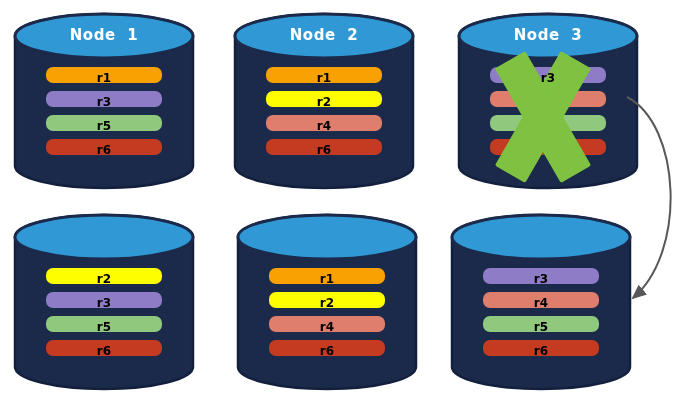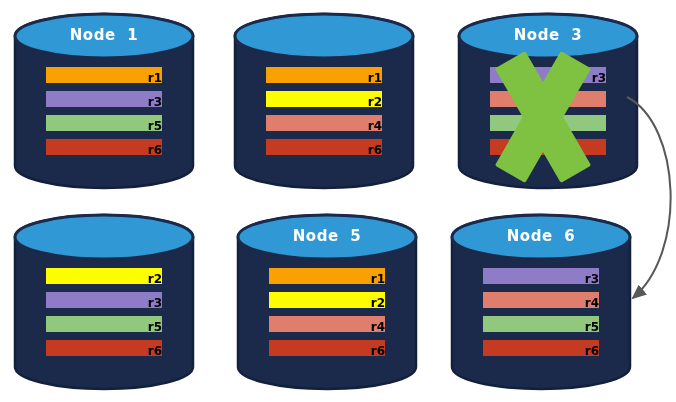--- a/index.html
+++ b/index.html
@@ -18,21 +18,21 @@
   .cyl-body{fill:var(--cylinder-body);stroke:var(--cylinder-outline);stroke-width:2.5px;}
   .cyl-top{fill:var(--cylinder-top);stroke:var(--cylinder-body);stroke-width:3px;}
 
   .node-title{
     position:absolute;left:0;right:0;top:16px;text-align:center;
     color:var(--title-text);font-size:15px;font-weight:bold;
     word-spacing:6px;letter-spacing:.5px;line-height:18px;
   }
 
   .rows{position:absolute;left:33px;top:57px;width:116px;}
-  .row{height:16px;border-radius:0;margin-bottom:8px;text-align:right;}
+  .row{height:16px;border-radius:7px;margin-bottom:8px;text-align:center;}
   .row-label{position:relative;z-index:3;font-size:12px;font-weight:bold;
     color:var(--replica-text);line-height:16px;display:inline-block;}
 
   .x-mark{position:absolute;left:86px;top:107px;width:0;height:0;z-index:2;}
   .x-bar{position:absolute;left:0;top:0;width:35px;height:132px;
     background:var(--failure-x);border-radius:2px;}
   .bar-a{transform:translate(-50%,-50%) rotate(30deg);}
   .bar-b{transform:translate(-50%,-50%) rotate(-30deg);}
 
   .arrow-layer{position:absolute;inset:0;z-index:5;pointer-events:none;}
@@ -64,20 +64,21 @@
     <span class="row-label">r6</span>
   </div>
         </div>
 
   </div>
       <div class="node pos-1">
     <svg class="cyl" viewBox="0 0 182 182">
       <path class="cyl-body" d="M2,26 A89,22 0 0 1 180,26 L180,156 A89,22 0 0 1 2,156 Z"></path>
       <ellipse class="cyl-top" cx="91" cy="26" rx="89" ry="22"></ellipse>
     </svg>
+    <div class="node-title">Node 2</div>
     <div class="rows">
           <div class="row" style="background: rgb(249, 161, 2);">
     <span class="row-label">r1</span>
   </div>
           <div class="row" style="background: rgb(254, 254, 0);">
     <span class="row-label">r2</span>
   </div>
           <div class="row" style="background: rgb(223, 126, 108);">
     <span class="row-label">r4</span>
   </div>
@@ -131,21 +132,20 @@
     <span class="row-label">r6</span>
   </div>
         </div>
 
   </div>
       <div class="node pos-4">
     <svg class="cyl" viewBox="0 0 182 182">
       <path class="cyl-body" d="M2,26 A89,22 0 0 1 180,26 L180,156 A89,22 0 0 1 2,156 Z"></path>
       <ellipse class="cyl-top" cx="91" cy="26" rx="89" ry="22"></ellipse>
     </svg>
-    <div class="node-title">Node 5</div>
     <div class="rows">
           <div class="row" style="background: rgb(249, 161, 2);">
     <span class="row-label">r1</span>
   </div>
           <div class="row" style="background: rgb(254, 254, 0);">
     <span class="row-label">r2</span>
   </div>
           <div class="row" style="background: rgb(223, 126, 108);">
     <span class="row-label">r4</span>
   </div>
@@ -153,21 +153,20 @@
     <span class="row-label">r6</span>
   </div>
         </div>
 
   </div>
       <div class="node pos-5">
     <svg class="cyl" viewBox="0 0 182 182">
       <path class="cyl-body" d="M2,26 A89,22 0 0 1 180,26 L180,156 A89,22 0 0 1 2,156 Z"></path>
       <ellipse class="cyl-top" cx="91" cy="26" rx="89" ry="22"></ellipse>
     </svg>
-    <div class="node-title">Node 6</div>
     <div class="rows">
           <div class="row" style="background: rgb(142, 124, 198);">
     <span class="row-label">r3</span>
   </div>
           <div class="row" style="background: rgb(223, 126, 108);">
     <span class="row-label">r4</span>
   </div>
           <div class="row" style="background: rgb(144, 200, 126);">
     <span class="row-label">r5</span>
   </div>

